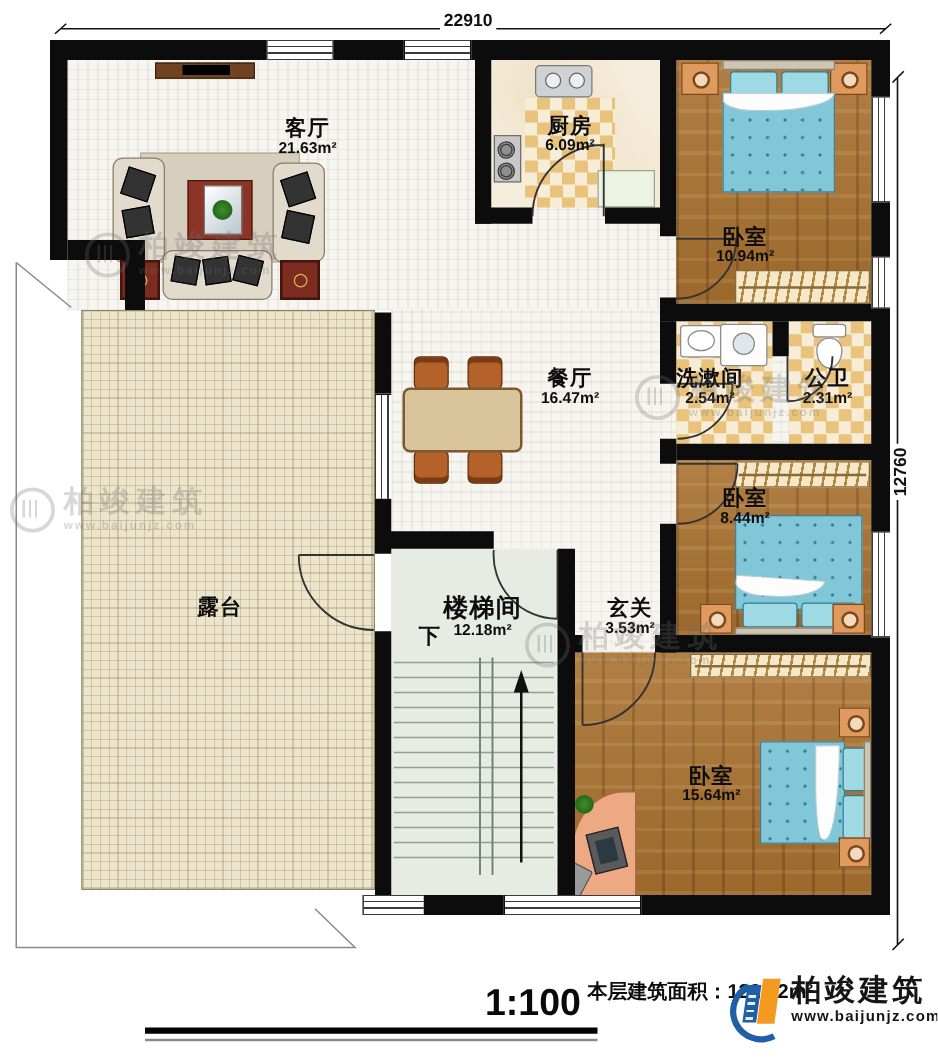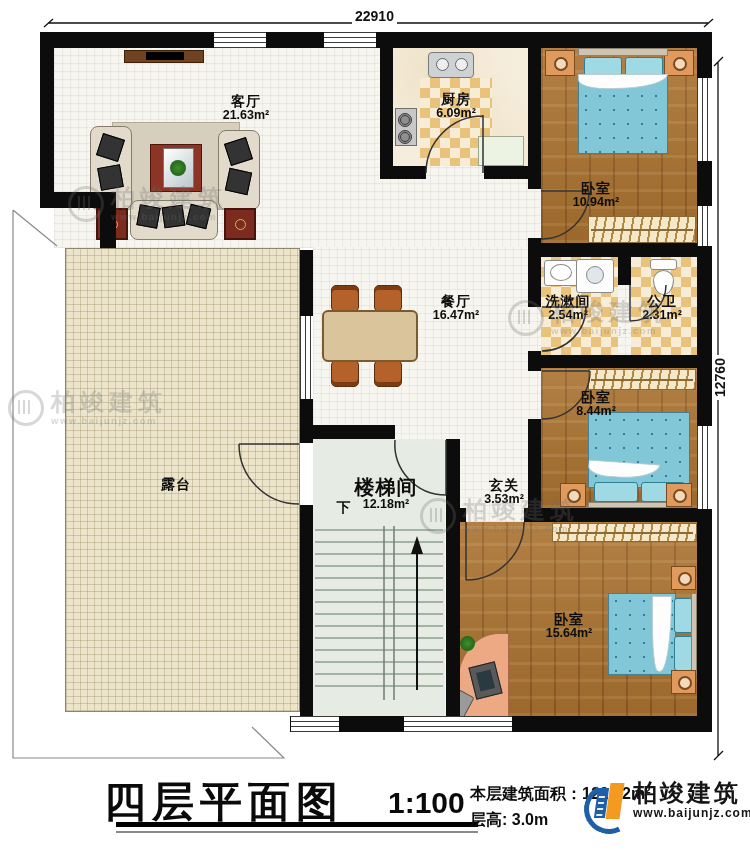--- a/index.html
+++ b/index.html
@@ -43,21 +43,21 @@
   .nstand:after{content:"";position:absolute;left:50%;top:50%;width:10px;height:10px;margin:-6px 0 0 -6px;
     border:2px solid #7a4a1f;border-radius:50%;background:#f4d9bd;}
   .sofa{background:#e2dbcc;border:1.5px solid #857d6b;border-radius:8px;}
   .cushion{background:#333;border:1px solid #000;}
   .sidetable{background:#7c2c1f;border:2px solid #43150c;}
   .sidetable:after{content:"";position:absolute;left:50%;top:50%;width:9px;height:9px;margin:-5px 0 0 -5px;
     border:1.5px solid #d8b35a;border-radius:50%;}
   .whitebox{background:#fdfdfd;border:1.5px solid #8a8a8a;border-radius:3px;}
   
   .rlabel{position:absolute;text-align:center;transform:translate(-50%,0);line-height:1.05;white-space:nowrap;}
-  .rname{font-weight:bold;font-size:14px;letter-spacing:1px;color:#0d0d0d;}
+  .rname{font-weight:bold;font-size:17px;letter-spacing:1px;color:#0d0d0d;}
   .rarea{font-weight:bold;font-size:12.5px;color:#0d0d0d;}
   .dim{position:absolute;font-size:14px;font-weight:bold;color:#111;background:#fff;padding:0 3px;}
   
   .wm{position:absolute;display:flex;align-items:center;gap:7px;color:#6f6f6f;opacity:.27;pointer-events:none;}
   .wm-circle{width:30px;height:30px;border:3px solid currentColor;border-radius:50%;position:relative;flex:none;}
   .wm-circle:after{content:"";position:absolute;left:7px;top:7px;width:12px;height:14px;
     background:repeating-linear-gradient(90deg,currentColor 0 2px,transparent 2px 5px);}
   .wm-name{font-size:24px;font-weight:bold;letter-spacing:5px;line-height:1;}
   .wm-url{font-size:9.5px;font-weight:bold;letter-spacing:1.5px;line-height:1;margin-top:2px;}
   
@@ -296,27 +296,25 @@
       </div>
   </div>
   <div class="wm" style="left:508px;top:300px;">
     <div class="wm-circle"></div>
     <div>
         <div class="wm-name">柏竣建筑</div>
          <div class="wm-url">www.baijunjz.com</div>
       </div>
   </div>
 
-  <div class="tb-title">四层平面图</div>
   <div class="tb-scale">1:100</div>
   <div class="tb-rule1"></div>
   <div class="tb-rule2"></div>
   <div class="tb-info">
     <div>本层建筑面积：122.62m²</div>
-    <div>层高: 3.0m</div>
   </div>
   <div class="brand">
     <div class="brand-icon">
       <div class="bi-swoosh"></div>
       <div class="bi-blue"></div>
       <div class="bi-orange"></div>
     </div>
     <div class="brand-text">
       <div class="brand-name">柏竣建筑</div>
       <div class="brand-url">www.baijunjz.com</div>

